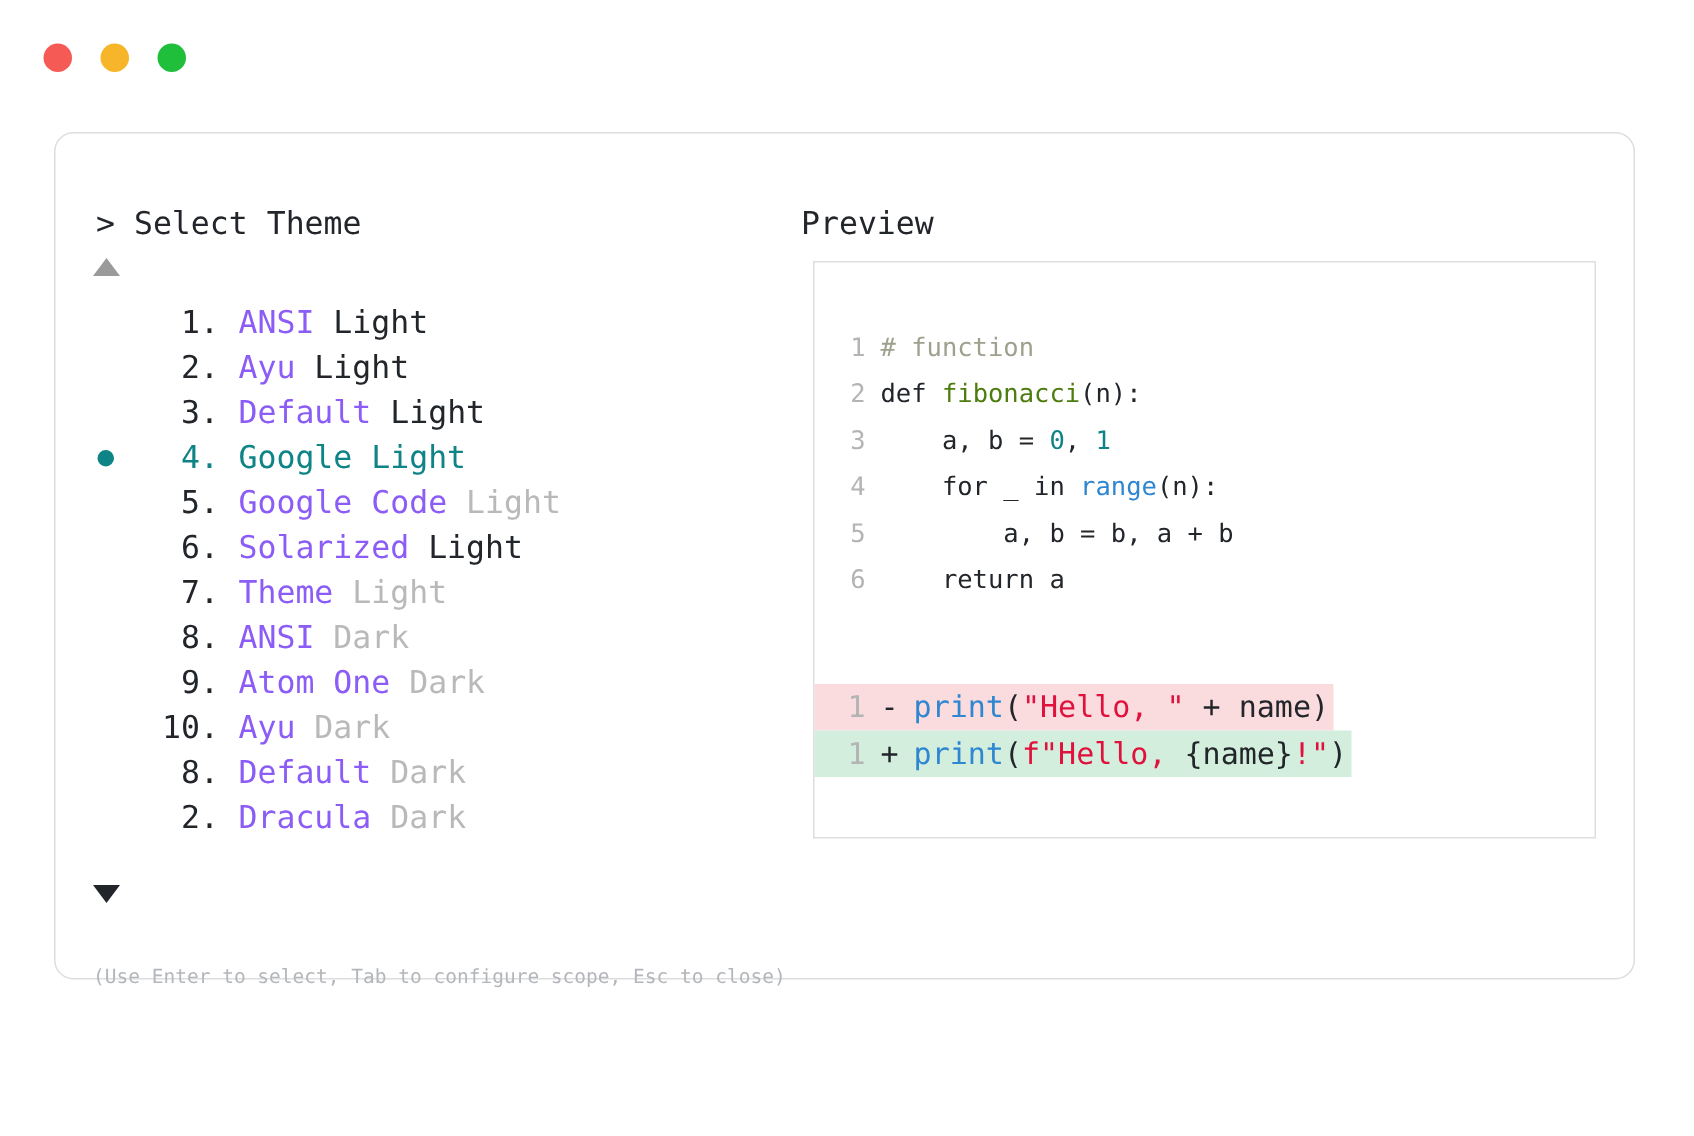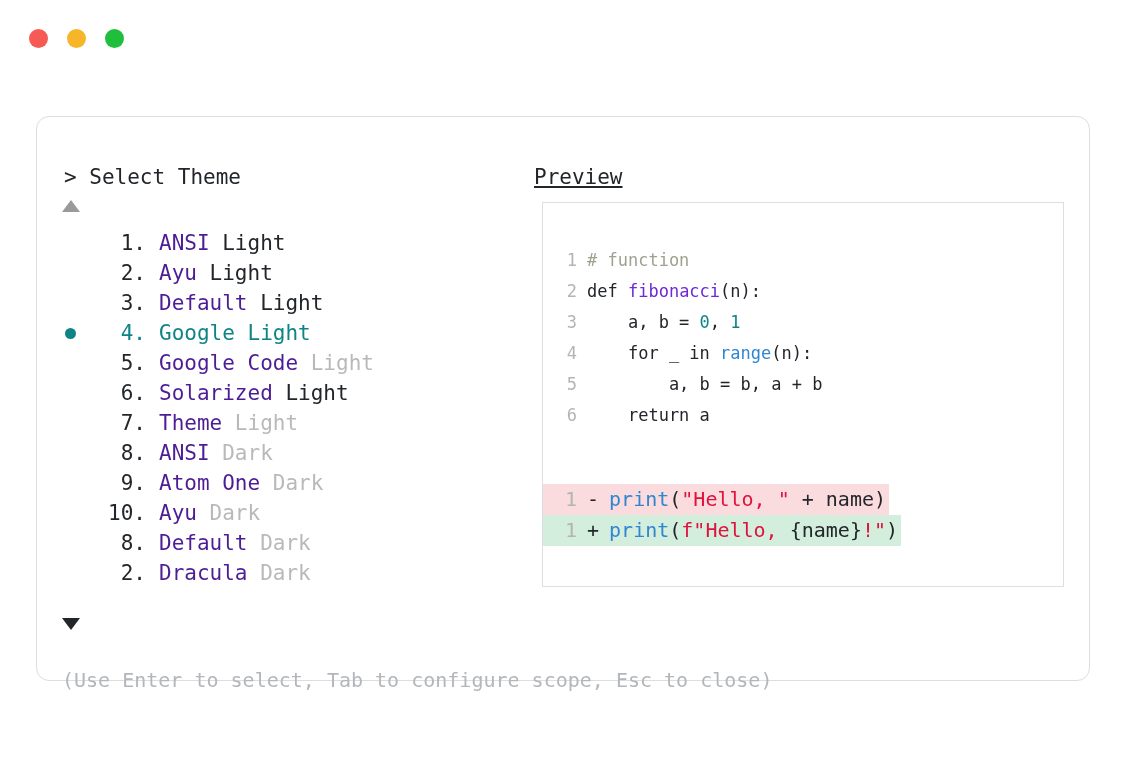--- a/index.html
+++ b/index.html
@@ -35,40 +35,39 @@
   .card {
     position: absolute;
     left: 36px;
     top: 88px;
     width: 1054px;
     height: 565px;
     box-sizing: border-box;
     border: 1.6px solid #dddddd;
     border-radius: 13px;
     background: #ffffff;
-    margin-top: 28px;
   }
 
   .card-inner {
     position: relative;
     width: 100%;
     height: 100%;
   }
 
   
   .heading {
     position: absolute;
     font-size: 21px;
     line-height: 21px;
     color: #22262b;
     letter-spacing: 0px;
     white-space: pre;
   }
   .heading-left  { left: 27px;  top: 50px; }
-  .heading-right { left: 497px; top: 50px; text-decoration: underline; }
+  .heading-right { left: 497px; top: 50px; }
 
   
   .scroll-arrow {
     position: absolute;
     left: 25px;
     width: 0;
     height: 0;
     border-left: 9px solid transparent;
     border-right: 9px solid transparent;
   }
@@ -110,36 +109,36 @@
     border-radius: 50%;
     background: #0f8486;
     margin-left: 3px;
   }
   .idx {
     width: 46px;
     flex: 0 0 46px;
     text-align: right;
     color: #22262b;
   }
-  .name { color: #4c1d95; margin-left: 13px; }
+  .name { color: #8b5cf6; margin-left: 13px; }
   .suffix { margin-left: 0px; }
   .suffix.dim { color: #b9b9b9; }
   .suffix.normal { color: #22262b; }
 
   .theme-row.selected .idx,
   .theme-row.selected .idx-dot,
   .theme-row.selected .name,
   .theme-row.selected .suffix { color: #0f8486; }
 
   
   .hint {
     position: absolute;
     left: 25px;
     top: 551px;
-    font-size: 20px;
+    font-size: 13px;
     line-height: 24px;
     color: #b3b6ba;
     white-space: pre;
   }
 
   
   .preview-box {
     position: absolute;
     left: 505px;
     top: 85px;
@@ -162,21 +161,21 @@
   .ln {
     color: #b4b4b4;
     display: inline-block;
     width: 12px;
     text-align: right;
     margin-right: 10px;
   }
 
   .tok-comment { color: #9ea18e; }
   .tok-kw      { color: #22262b; }
-  .tok-fn      { color: #6d28d9; }
+  .tok-fn      { color: #4d7c0f; }
   .tok-plain   { color: #22262b; }
   .tok-num     { color: #0f8486; }
   .tok-builtin { color: #2f86d1; }
   .tok-str     { color: #e0113d; }
   .tok-punct   { color: #22262b; }
 
   
   .diff-block {
     position: absolute;
     left: 0px;

